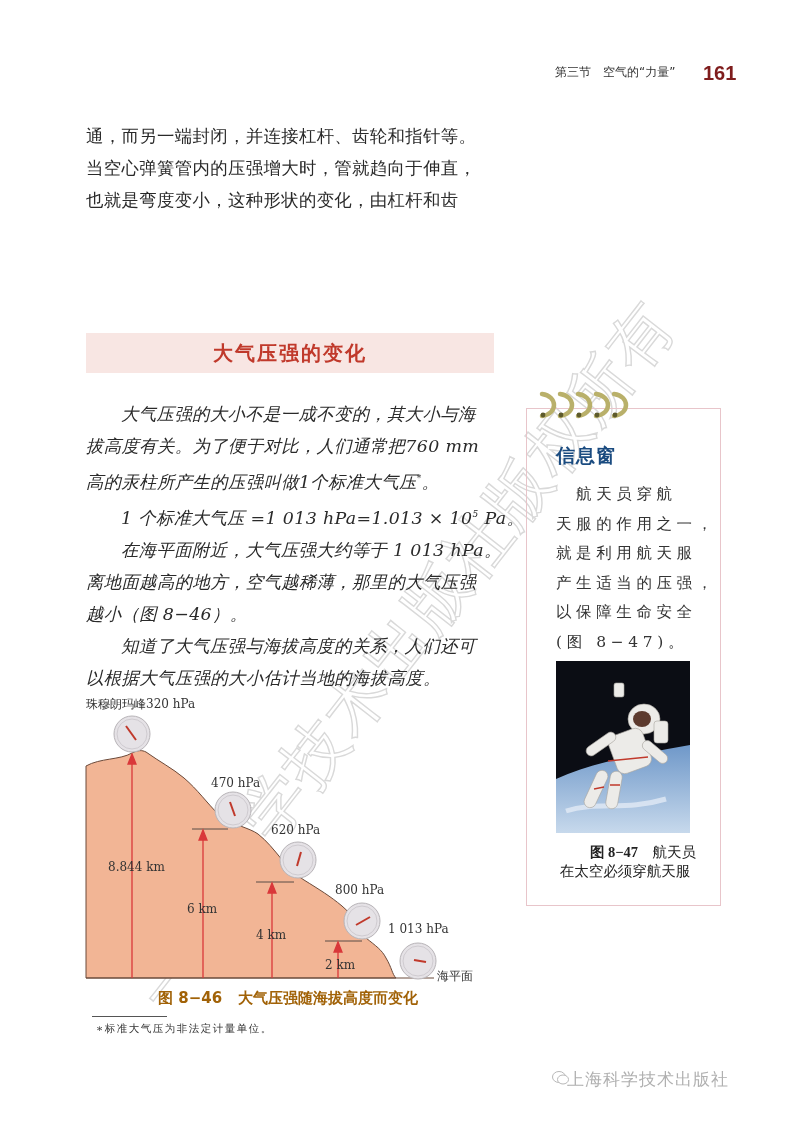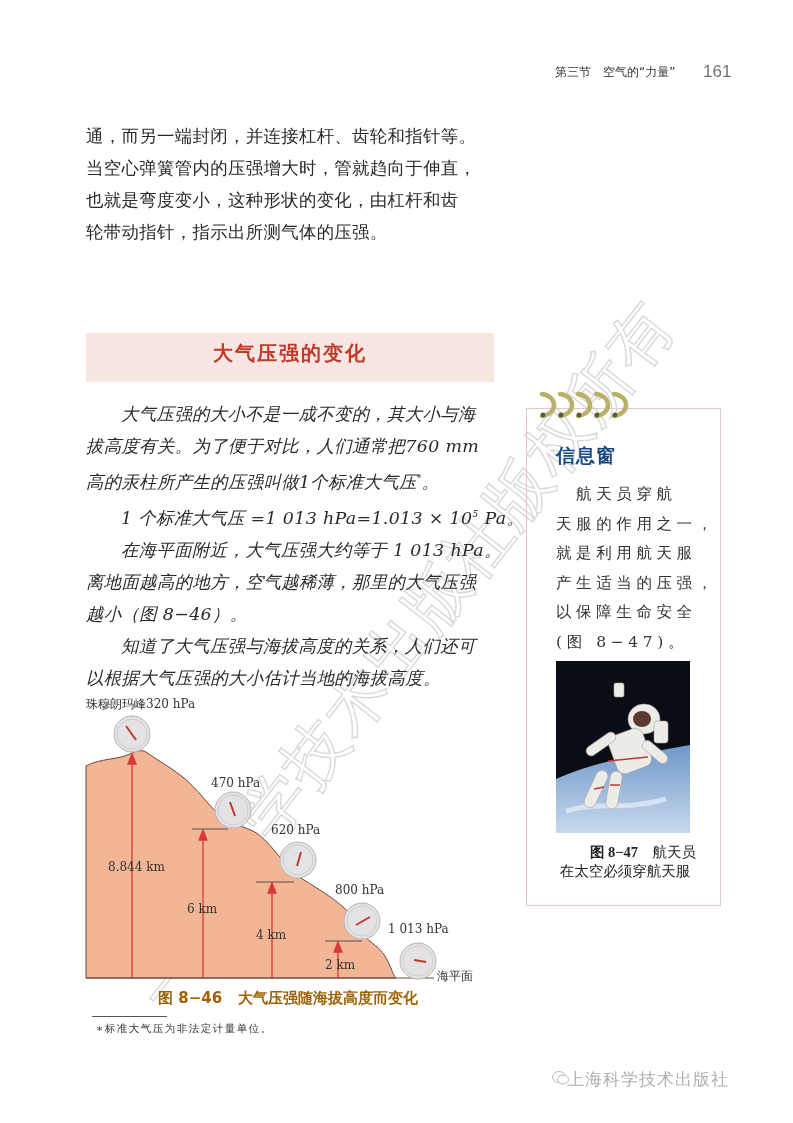--- a/index.html
+++ b/index.html
@@ -1,24 +1,24 @@
 <!DOCTYPE html>
 <html><head>
 <meta charset="utf-8">
 <style>
   html,body{margin:0;padding:0;background:#ffffff;}
   body{width:793px;height:1123px;position:relative;overflow:hidden;
        font-family:"DejaVu Serif","Liberation Serif",serif;color:#2a2a2a;}
   .abs{position:absolute;}
   .header{left:555px;top:64px;font-size:12px;color:#333;font-family:"DejaVu Sans",sans-serif;}
-  .pagenum{left:703px;top:62px;font-size:17px;font-family:"Liberation Sans",sans-serif;color:#737373;font-weight:normal;}
+  .pagenum{left:703px;top:62px;font-size:20px;font-family:"Liberation Sans",sans-serif;color:#7f1d1d;font-weight:bold;}
   .para{font-size:17.4px;line-height:32px;letter-spacing:0.35px;}
   .p1{left:86px;top:120px;width:420px;}
   .p1 div{white-space:nowrap;}
-  .section-bar{left:86px;top:333px;width:408px;height:49px;background:#f8e6e3;}
+  .section-bar{left:86px;top:333px;width:408px;height:40px;background:#f8e6e3;}
   .section-title{position:absolute;left:0;right:0;top:7px;text-align:center;font-size:20px;font-weight:bold;color:#c0392b;letter-spacing:2px;font-family:"DejaVu Sans",sans-serif;}
   .p2{left:86px;top:398px;width:420px;font-style:italic;}
   .p2 div{white-space:nowrap;}
   .indent{padding-left:35px;}
   sup{font-size:9px;vertical-align:7px;}
 
   .infobox{left:526px;top:408px;width:193px;height:496px;border:1.5px solid #e8c5ca;}
   .rings{left:536px;top:388px;}
   .info-title{left:556px;top:443px;font-size:19px;font-weight:bold;color:#1a4b80;font-family:"DejaVu Sans",sans-serif;letter-spacing:1px;}
   .info-text{left:556px;top:480px;width:150px;font-size:15.5px;line-height:29.5px;letter-spacing:4.6px;color:#333;}
@@ -46,21 +46,20 @@
 
 <div class="abs header">
   <span>第三节　空气的“力量”</span>
 </div>
 <div class="abs pagenum">161</div>
 
 <div class="abs para p1">
   <div>通，而另一端封闭，并连接杠杆、齿轮和指针等。</div>
   <div>当空心弹簧管内的压强增大时，管就趋向于伸直，</div>
   <div>也就是弯度变小，这种形状的变化，由杠杆和齿</div>
-  <div>轮带动指针，指示出所测气体的压强。</div>
 </div>
 
 <div class="abs section-bar">
   <div class="section-title">大气压强的变化</div>
 </div>
 
 <div class="abs para p2">
   <div class="indent">大气压强的大小不是一成不变的，其大小与海</div>
   <div>拔高度有关。为了便于对比，人们通常把760 mm</div>
   <div><span>高的汞柱所产生的压强叫做1个标准大气压</span><sup>*</sup><span>。</span></div>

